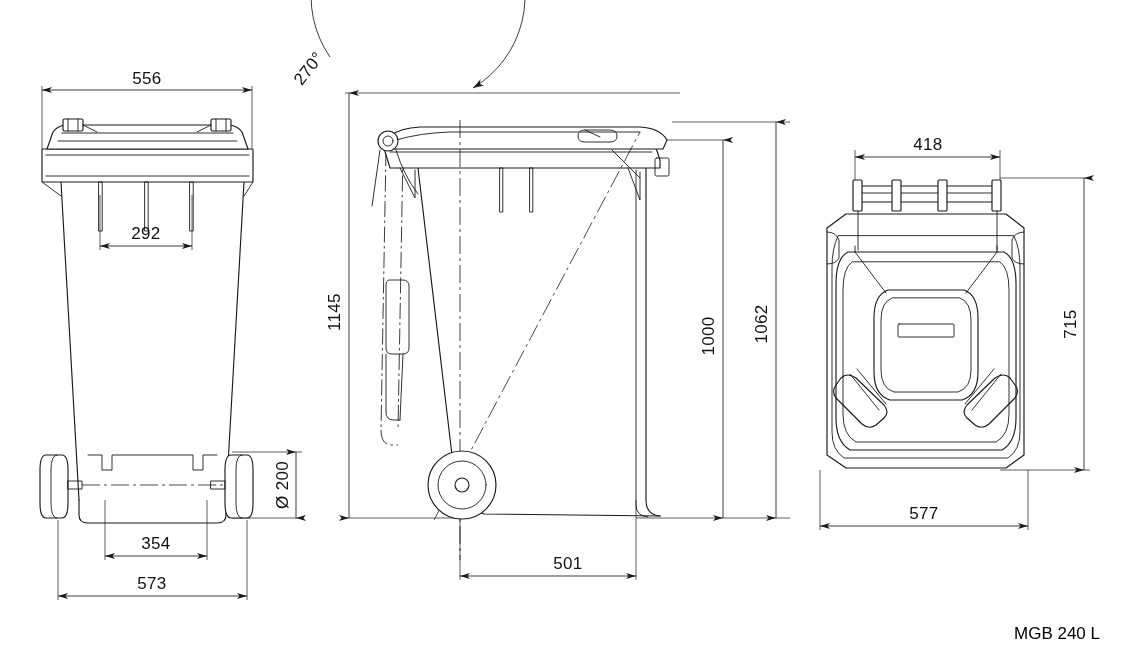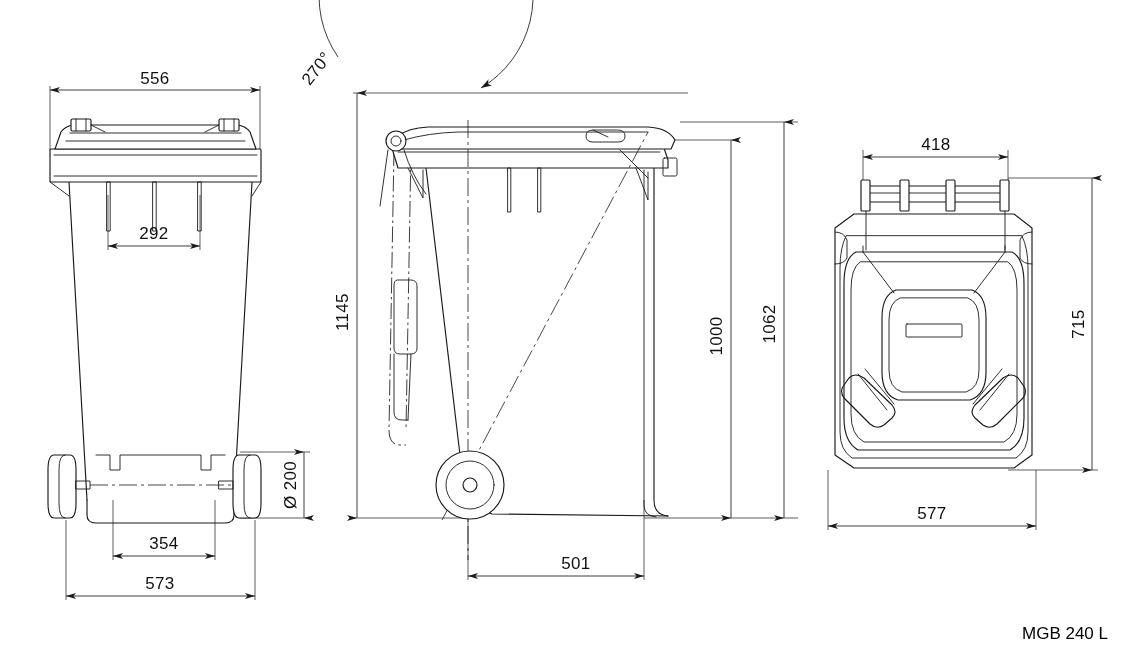--- a/index.html
+++ b/index.html
@@ -10,21 +10,21 @@
   }
   body {
     width: 1121px;
     height: 669px;
     position: relative;
     overflow: hidden;
     font-family: "Liberation Sans", sans-serif;
   }
   #drawing-root {
     position: absolute;
-    left: 8px; top: 0;
+    left: 0; top: 0;
     width: 993px;
     height: 669px;
   }
   svg.cad {
     display: block;
     width: 1121px;
     height: 669px;
   }
   .obj       { fill: none; stroke: #1a1a1a; stroke-width: 1.15; stroke-linejoin: round; stroke-linecap: round; }
   .obj-thin  { fill: none; stroke: #1a1a1a; stroke-width: 0.9;  stroke-linejoin: round; stroke-linecap: round; }

